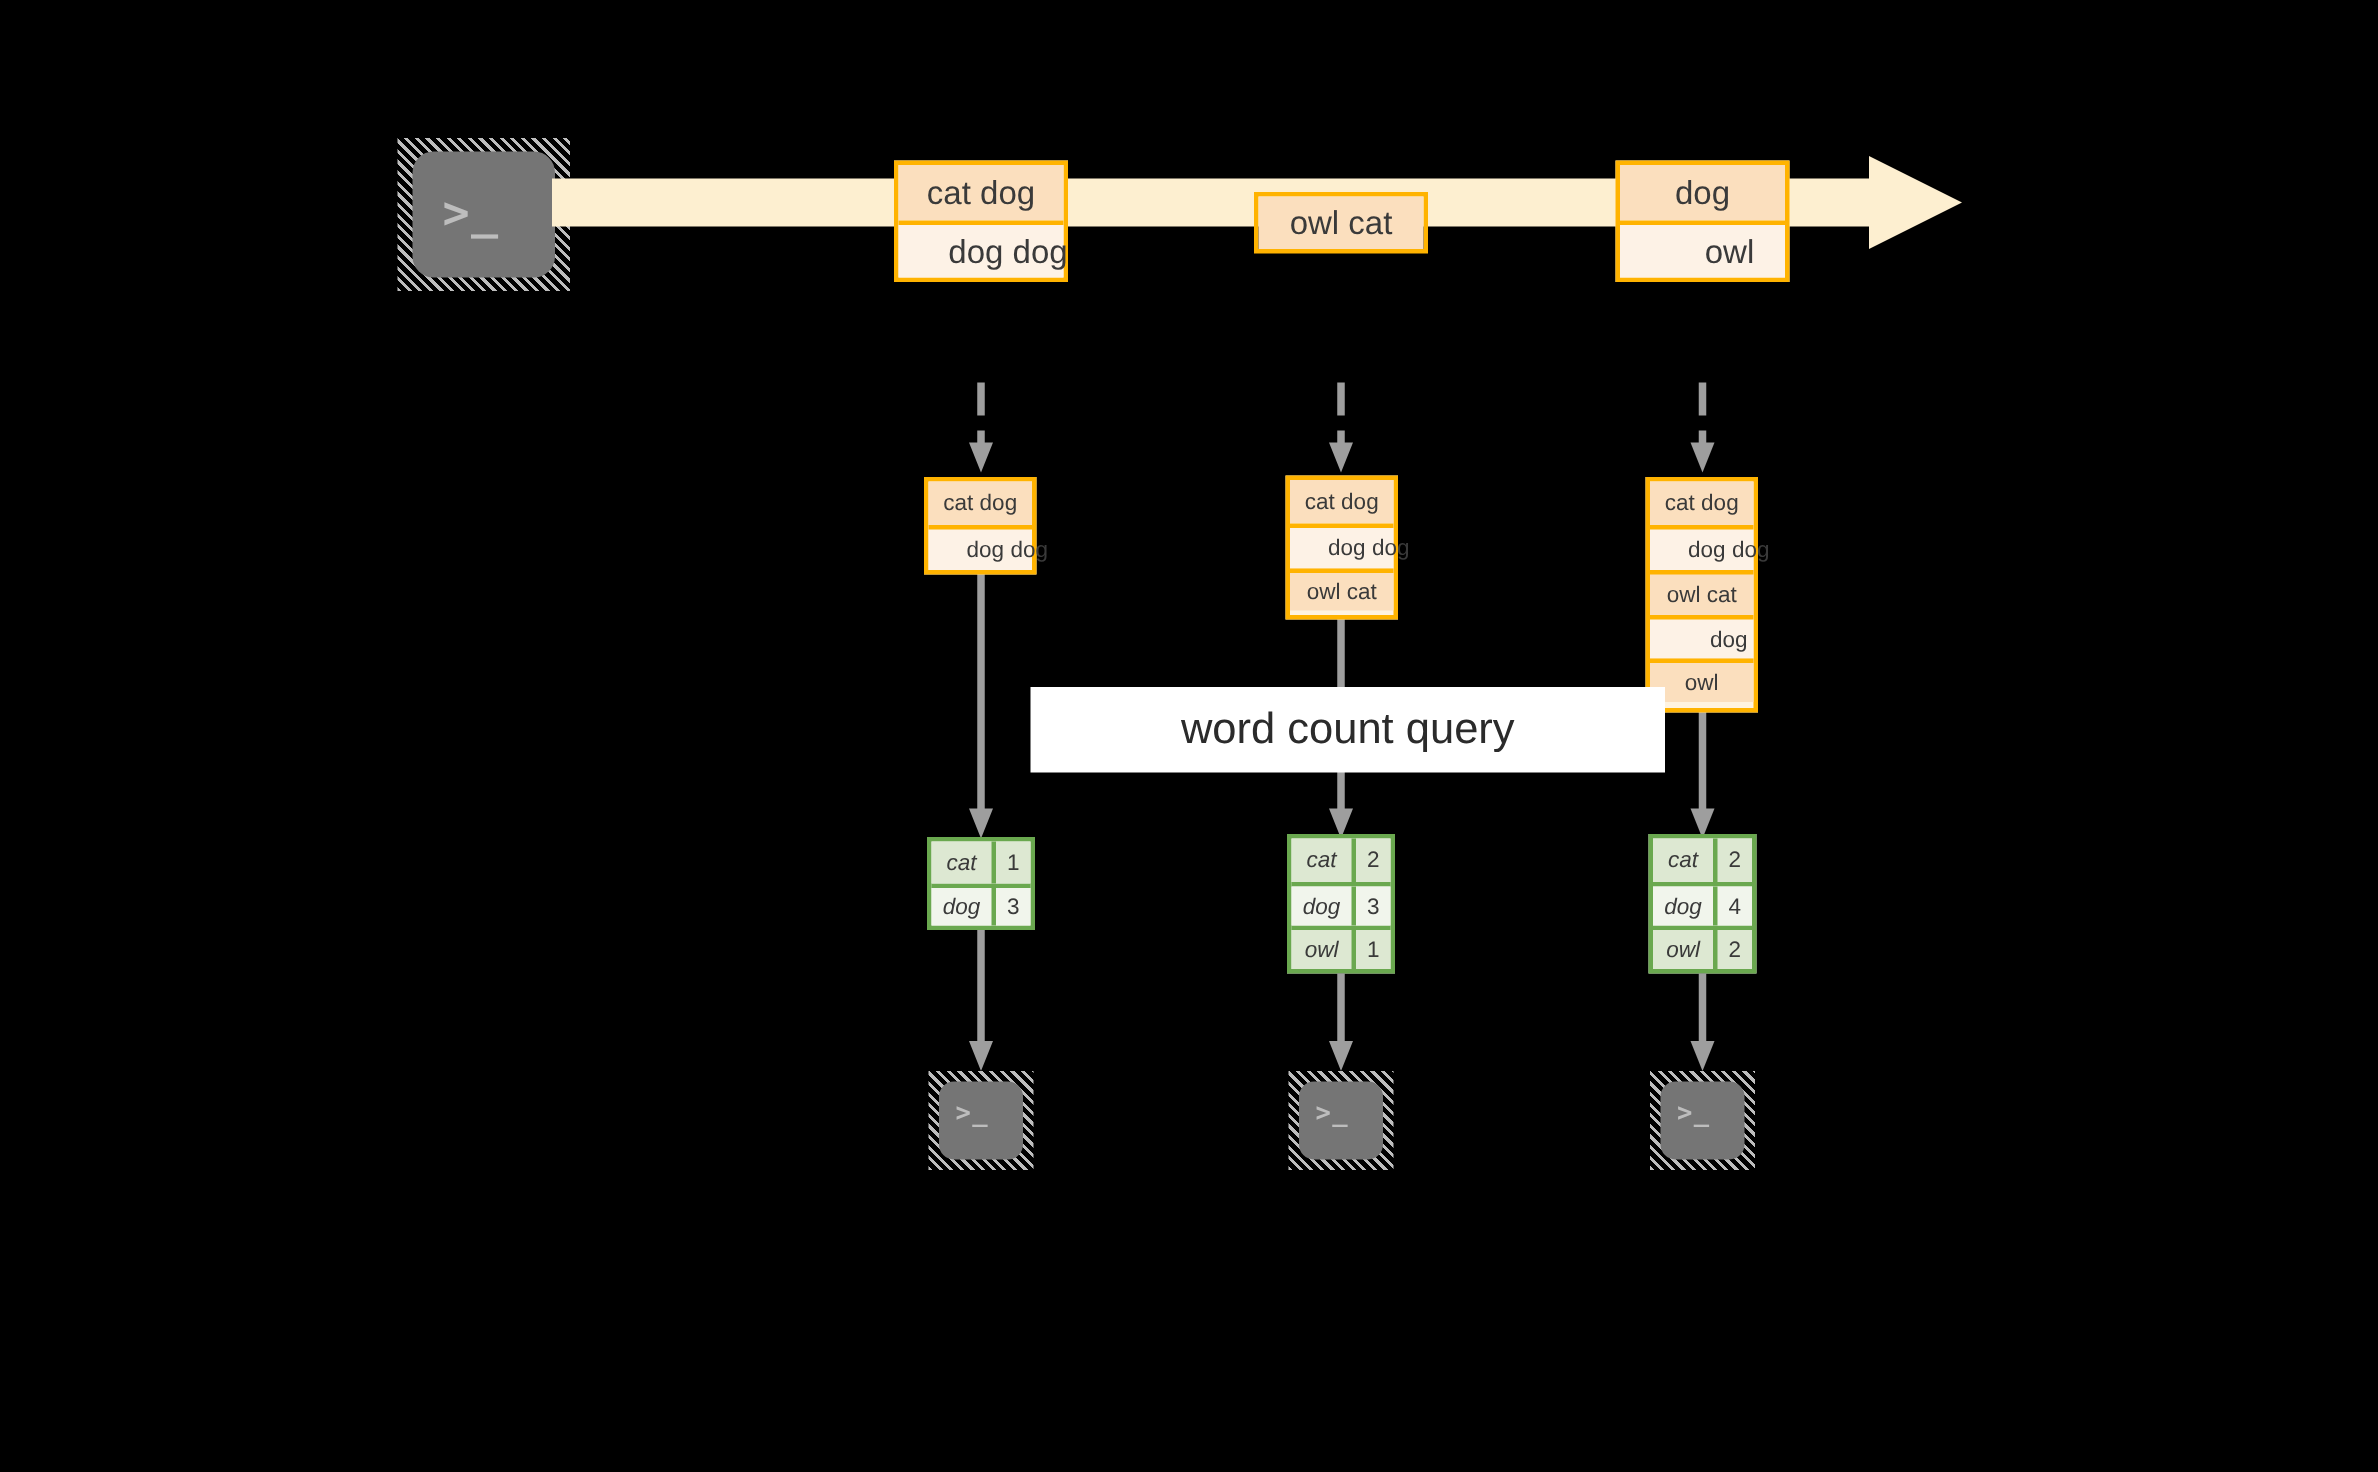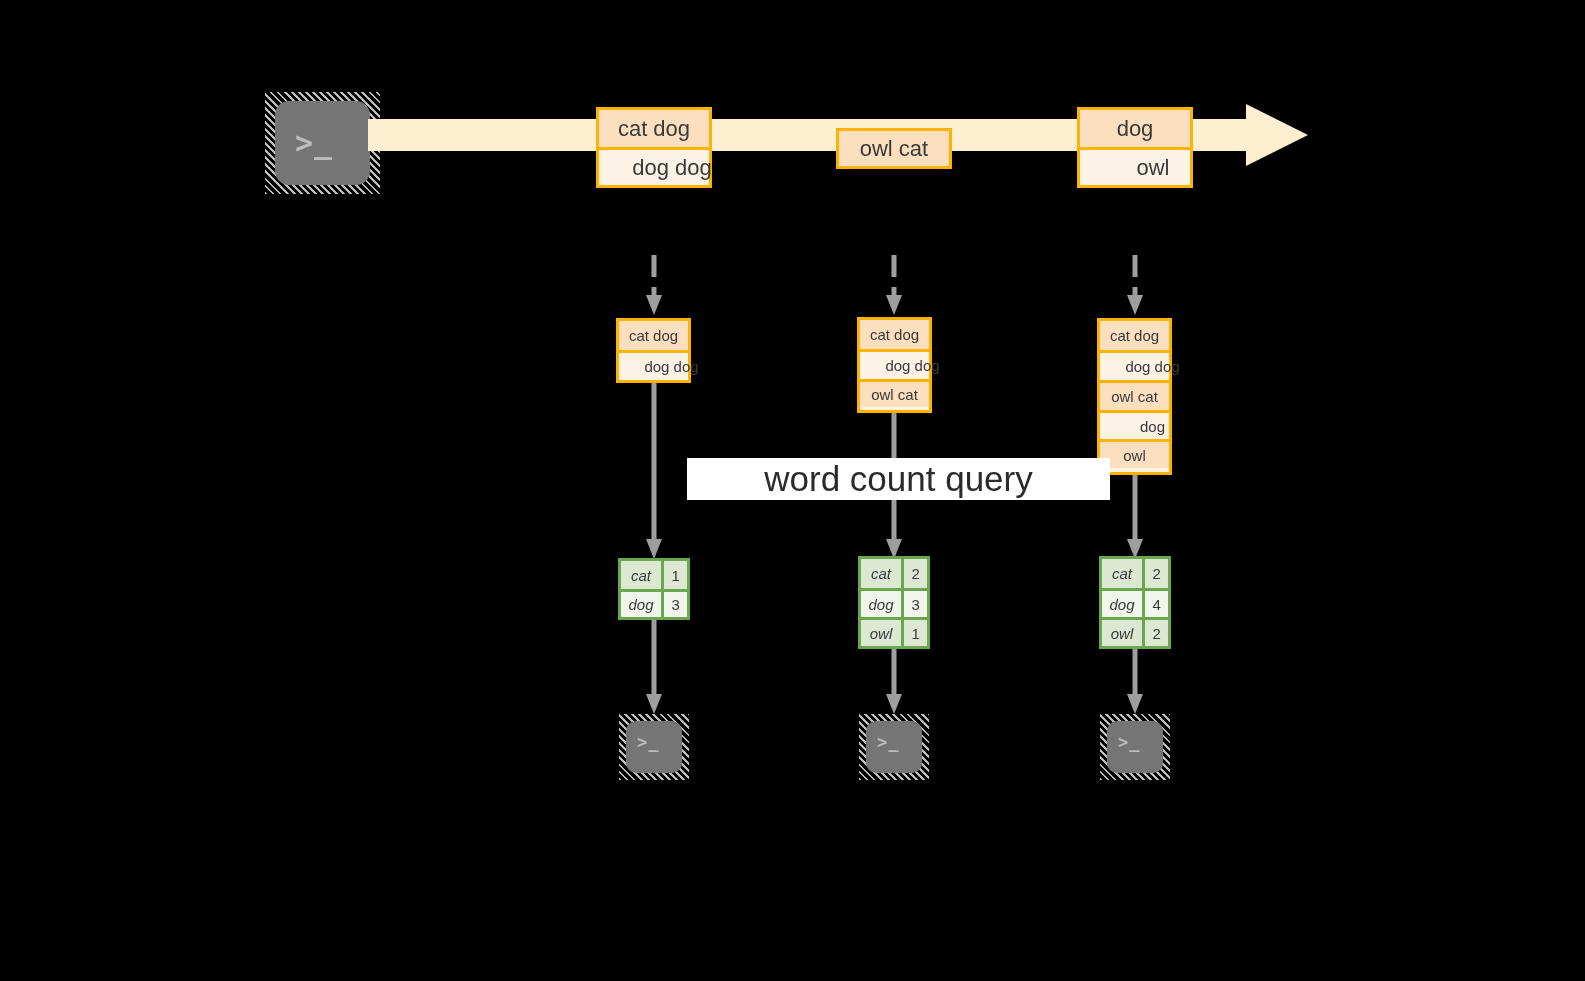--- a/index.html
+++ b/index.html
@@ -138,21 +138,21 @@
   </div>
 
   <div class="obox" style="left:1097px;top:318px;width:75px;height:157px;">
     <div class="row dark" style="height:29px;font-size:15px;">cat dog</div>
     <div class="row light" style="height:30px;font-size:15px;">dog dog</div>
     <div class="row dark" style="height:30px;font-size:15px;">owl cat</div>
     <div class="row light" style="height:29px;font-size:15px;">dog</div>
     <div class="row dark" style="height:29px;font-size:15px;">owl</div>
   </div>
 
-  <div class="qlabel" style="left:687px;top:458px;width:423px;height:42px;font-size:35px;">
+  <div class="qlabel" style="left:687px;top:458px;width:423px;height:57px;font-size:29px;">
     <span>word count query</span>
   </div>
 
   <div class="gtable" style="left:618px;top:558px;width:72px;height:62px;">
     <div class="trow dark" style="height:28px;">
       <div class="cell key" style="width:42px;font-size:15px;">cat</div>
       <div class="cell val" style="width:27px;font-size:15px;">1</div>
     </div>
     <div class="trow light" style="height:28px;">
       <div class="cell key" style="width:42px;font-size:15px;">dog</div>

